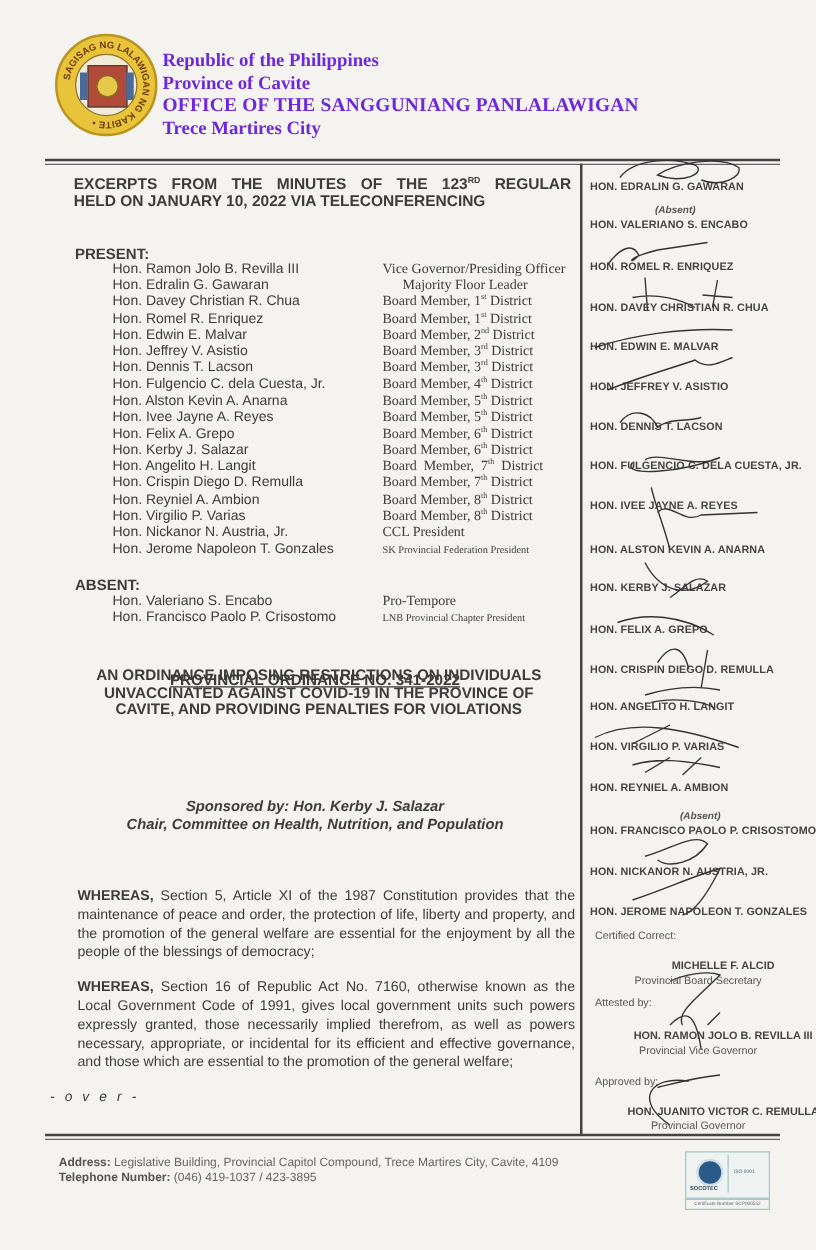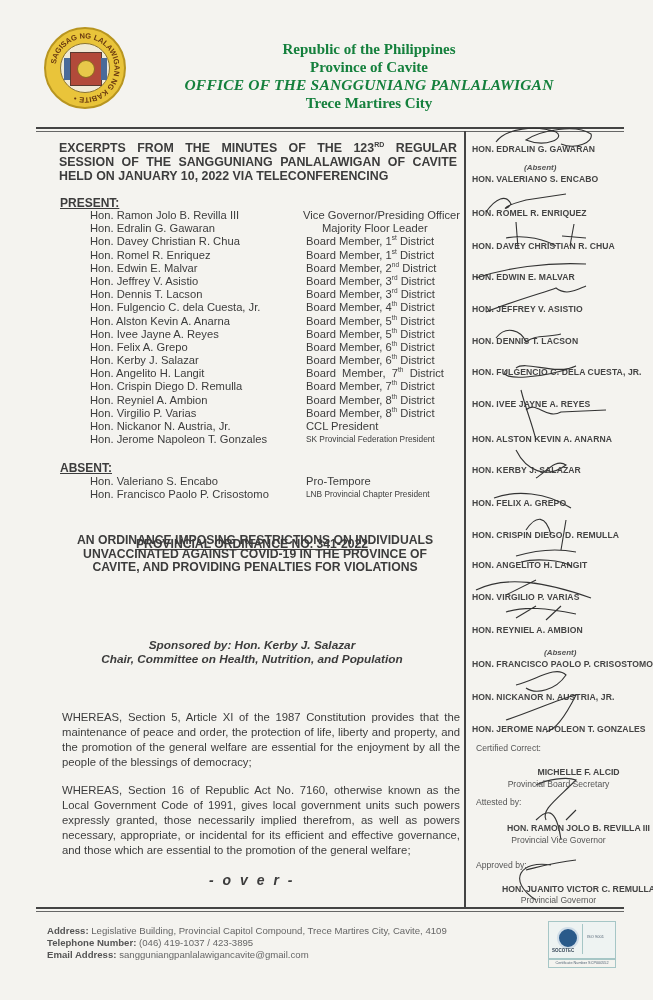--- a/index.html
+++ b/index.html
@@ -29,47 +29,47 @@
   .seal .sun {
     position: absolute; left: 16px; top: 16px; width: 16px; height: 16px; border-radius: 50%;
     background: #e8c84a; border: 1px solid #8a6a20;
   }
   .seal .fig { position: absolute; top: 14px; width: 6px; height: 22px; background: #4a6a9a; }
   .seal .ring-text {
     position: absolute; left: 0; top: 0; width: 100%; height: 100%;
   }
   .hdr-text {
     position: absolute; left: 130px; top: 40px; width: 390px;
-    text-align: center; font-family: "Liberation Serif", serif; font-weight: bold;
-    color: #15803d; line-height: 18px; margin-left: 44px;
+    text-align: left; font-family: "Liberation Serif", serif; font-weight: bold;
+    color: #6d28d9; line-height: 18px;
   }
   .hdr-text .l1 { font-size: 15px; }
   .hdr-text .l2 { font-size: 15px; }
-  .hdr-text .l3 { font-size: 15.5px; letter-spacing: 0.2px; font-style: italic; }
+  .hdr-text .l3 { font-size: 15.5px; letter-spacing: 0.2px; }
   .hdr-text .l4 { font-size: 15px; }
 
   .rule-top1 { position: absolute; left: 36px; top: 127px; width: 588px; height: 2px; background: #444; }
   .rule-top2 { position: absolute; left: 36px; top: 131px; width: 588px; height: 1px; background: #666; }
   .vrule { position: absolute; left: 464px; top: 131px; width: 2px; height: 777px; background: #444; }
   .rule-bot1 { position: absolute; left: 36px; top: 907px; width: 588px; height: 2px; background: #444; }
   .rule-bot2 { position: absolute; left: 36px; top: 911px; width: 588px; height: 1px; background: #666; }
 
   
   .title {
     position: absolute; left: 59px; top: 138px; width: 398px;
     font-weight: bold; font-size: 12.4px; line-height: 14px; color: #3c3c3c;
   }
   .title .justify { text-align: justify; text-align-last: justify; display: block; }
   .title sup { font-size: 7px; }
 
-  .sec-label { position: absolute; left: 60px; font-weight: bold; font-size: 12px; color: #3c3c3c; text-decoration: underline; }
+  .sec-label { position: absolute; left: 60px; font-weight: bold; font-size: 12px; color: #3c3c3c; }
   .roster { position: absolute; left: 90px; width: 370px; font-size: 11.2px; line-height: 13.2px; color: #3c3c3c; }
   .roster .row { display: flex; height: 13.2px; }
   .roster .name { width: 216px; white-space: nowrap; }
-  .roster .role { white-space: nowrap; }
+  .roster .role { white-space: nowrap; font-family: Liberation Serif, serif; }
   .roster .role.small { font-size: 8.3px; }
   .roster sup { font-size: 6.5px; line-height: 0; }
 
   .ord-no {
     position: absolute; left: 40px; top: 537px; width: 424px; text-align: center;
     font-weight: bold; font-size: 12.2px; text-decoration: underline; color: #3c3c3c;
   }
   .ord-title {
     position: absolute; left: 56px; top: 534px; width: 398px; text-align: center;
     font-weight: bold; font-size: 12.2px; line-height: 13.6px; color: #3c3c3c;
@@ -79,24 +79,24 @@
     font-weight: bold; font-style: italic; font-size: 11.8px; line-height: 14px; color: #3c3c3c;
   }
   .cosponsor {
     position: absolute; left: 40px; top: 682px; width: 424px; text-align: center;
     font-weight: bold; font-style: italic; font-size: 11.8px; color: #3c3c3c;
   }
   .para {
     position: absolute; left: 62px; width: 398px; font-size: 11.3px; line-height: 14.9px;
     text-align: justify; color: #3c3c3c;
   }
-  .para b { font-weight: normal; }
+  .para b { font-weight: bold; }
   .over {
-    position: absolute; left: 40px; top: 872px; width: 424px; text-align: center;
-    font-style: italic; font-size: 14px; letter-spacing: 2.5px; color: #3c3c3c; font-weight: bold;
+    position: absolute; left: 40px; top: 872px; width: 424px; 
+    font-style: italic; font-size: 11px; letter-spacing: 2.5px; color: #3c3c3c;
   }
 
   
   .sig-col { position: absolute; left: 472px; top: 131px; width: 181px; }
   .sig {
     position: absolute; left: 0; width: 181px;
     font-weight: bold; font-size: 8.6px; color: #444; white-space: nowrap;
     letter-spacing: 0.1px;
   }
   .absent-note {
@@ -155,21 +155,20 @@
   </div>
 
   <div class="rule-top1"></div>
   <div class="rule-top2"></div>
   <div class="vrule"></div>
   <div class="rule-bot1"></div>
   <div class="rule-bot2"></div>
 
   <div class="title">
     <span class="justify"><span>EXCERPTS FROM THE MINUTES OF THE 123</span><sup>RD</sup><span> REGULAR</span></span>
-    <span class="justify">SESSION OF THE SANGGUNIANG PANLALAWIGAN OF CAVITE</span>
     <span style="display:block">HELD ON JANUARY 10, 2022 VIA TELECONFERENCING</span>
   </div>
 
   <div class="sec-label" style="top:196px">PRESENT:</div>
   <div class="roster" id="present-roster" style="top:209px">
       <div class="row">
         <span class="name">Hon. Ramon Jolo B. Revilla III</span>
         <span class="role" style="white-space: pre;">Vice Governor/Presiding Officer</span>
       </div>
       <div class="row">
@@ -323,21 +322,20 @@
   <div class="cert-name" style="top:823px">HON. RAMON JOLO B. REVILLA III</div>
   <div class="cert-title" style="top:835px">Provincial Vice Governor</div>
 
   <div class="cert-label" style="top:860px">Approved by:</div>
   <div class="cert-name" style="top:884px">HON. JUANITO VICTOR C. REMULLA</div>
   <div class="cert-title" style="top:895px">Provincial Governor</div>
 
   <div class="footer">
     <div><b>Address:</b><span> Legislative Building, Provincial Capitol Compound, Trece Martires City, Cavite, 4109</span></div>
     <div><b>Telephone Number:</b><span> (046) 419-1037 / 423-3895</span></div>
-    <div><b>Email Address:</b><span> sangguniangpanlalawigancavite@gmail.com</span></div>
   </div>
 
   <div class="cert-badge">
     <div class="logo"></div>
     <div class="logo-txt">SOCOTEC</div>
     <div class="divider"></div>
     <div class="iso">ISO 9001</div>
   </div>
   <div class="cert-num">Certificate Number SCP000552</div>
 </div>

